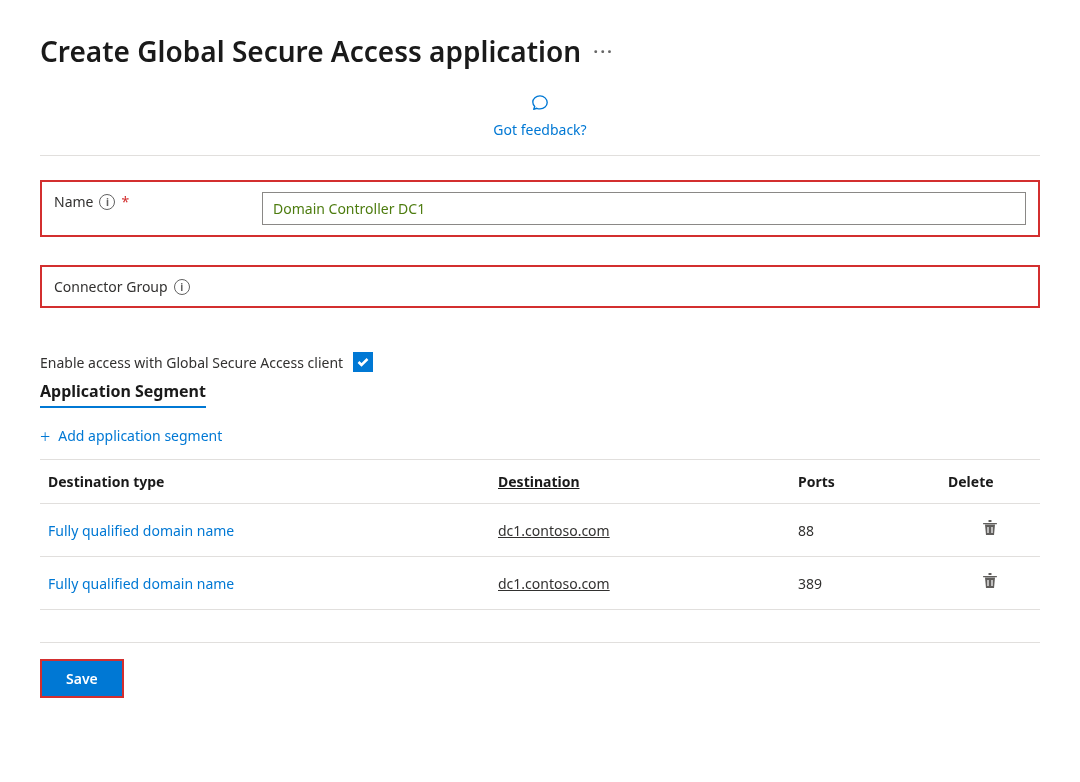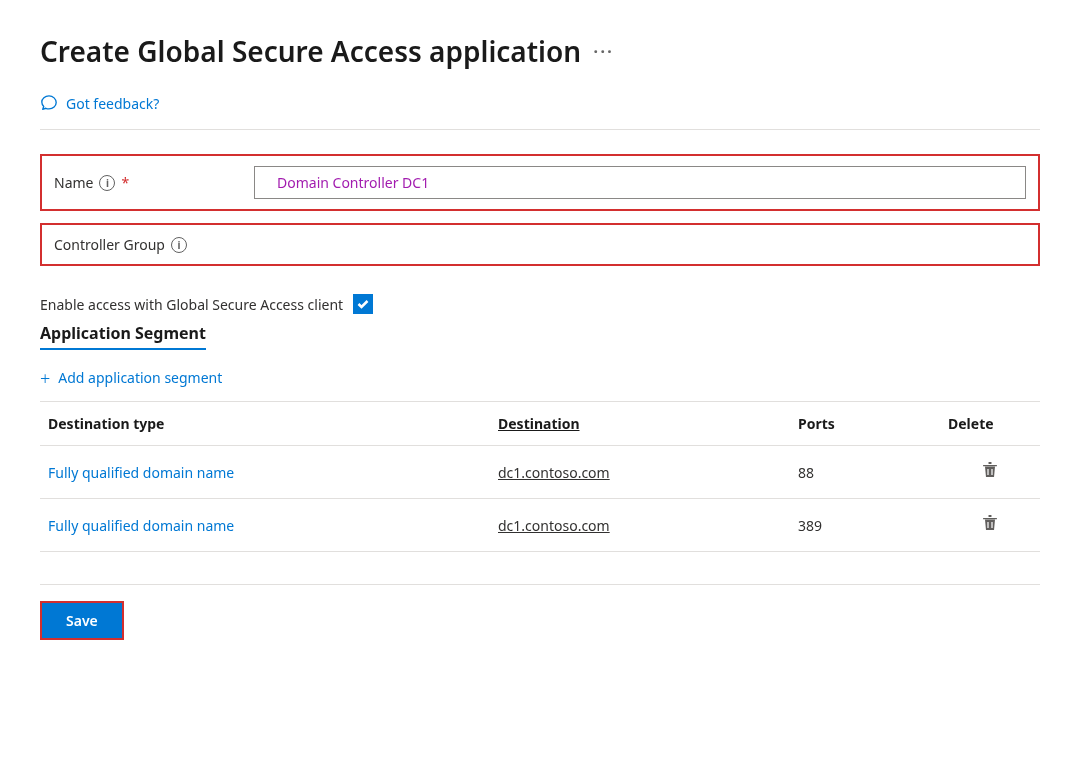--- a/index.html
+++ b/index.html
@@ -23,48 +23,50 @@
     }
     .page-title .ellipsis {
       font-size: 18px;
       color: #666;
       letter-spacing: 2px;
       cursor: pointer;
     }
 
     .feedback-row {
       display: flex;
-      align-items: flex-start;
+      align-items: center;
       gap: 8px;
       color: #0078d4;
       font-size: 14px;
       padding: 8px 0 16px 0;
       border-bottom: 1px solid #e1dfdd;
       margin-bottom: 24px;
       cursor: pointer;
+      flex-direction: column;
     }
     .feedback-icon {
       width: 18px;
       height: 18px;
       color: #0078d4;
     }
 
     .form-section {
       display: flex;
       flex-direction: column;
       gap: 0;
     }
 
     .field-row {
       display: flex;
-      align-items: center;
+      align-items: flex-start;
       border: 2px solid #d32f2f;
       padding: 10px 12px;
-      margin-bottom: 12px;
+      margin-bottom: 28px;
       background: #fff;
+      gap: 8px;
     }
 
     .field-label {
       display: flex;
       align-items: center;
       gap: 6px;
       min-width: 200px;
       font-size: 14px;
       color: #323130;
       font-weight: 400;
@@ -86,24 +88,24 @@
       font-size: 10px;
       font-weight: 700;
       color: #616161;
       cursor: pointer;
       flex-shrink: 0;
     }
 
     .field-input {
       flex: 1;
       border: 1px solid #8a8886;
-      padding: 6px 22px;
+      padding: 6px 10px;
       font-size: 14px;
       font-family: inherit;
-      color: #a21caf;
+      color: #4d7c0f;
       background: #fff;
       outline: none;
     }
 
     .field-select {
       flex: 1;
       display: flex;
       align-items: center;
       justify-content: space-between;
       border: 1px solid #8a8886;
@@ -282,21 +284,21 @@
     <div class="field-label">
       <span>Name</span>
       <span class="info-icon">i</span>
       <span class="required">*</span>
     </div>
     <input class="field-input" type="text" value="Domain Controller DC1" style="">
   </div>
 
   <div class="field-row">
     <div class="field-label">
-      <span>Controller Group</span>
+      <span>Connector Group</span>
       <span class="info-icon">i</span>
     </div>
   </div>
 
 </div>
 
 <div class="checkbox-row">
   <span class="checkbox-label">Enable access with Global Secure Access client</span>
   <div class="checkbox-box">
     <svg viewBox="0 0 12 12">

